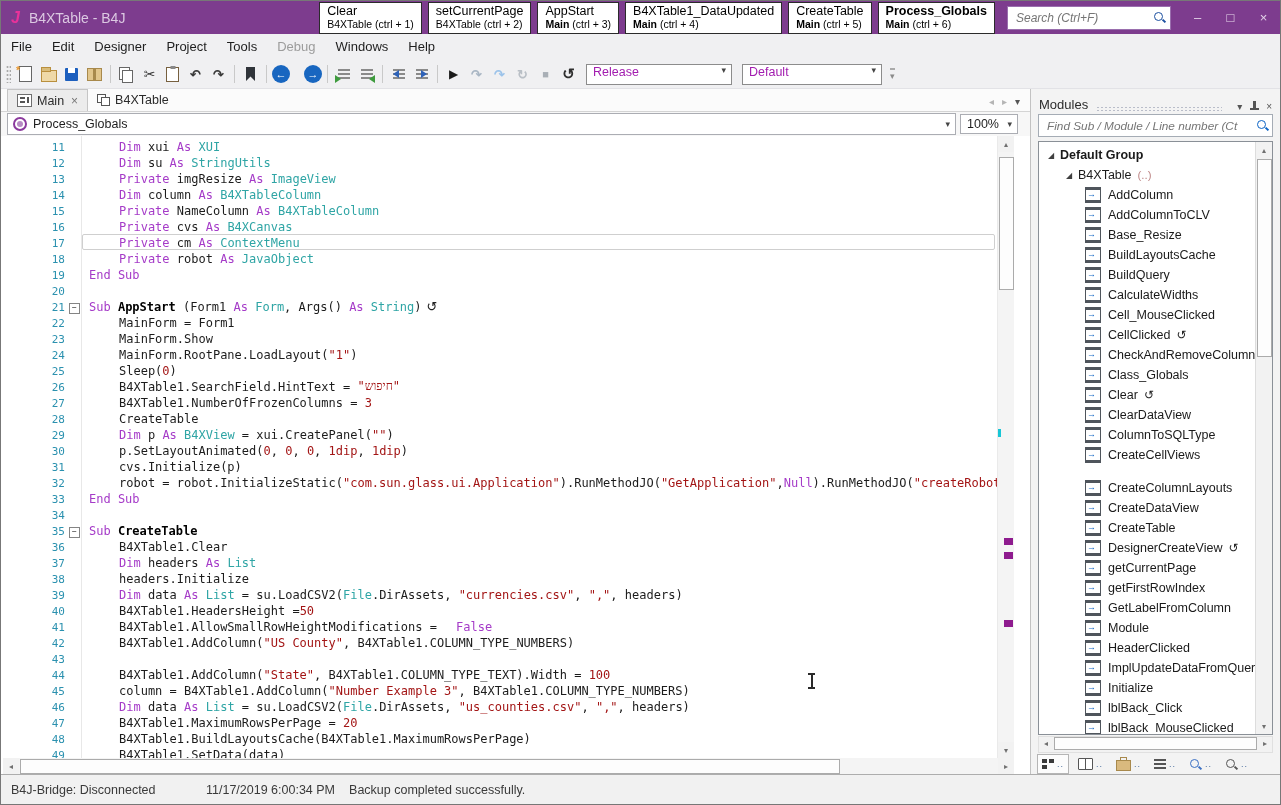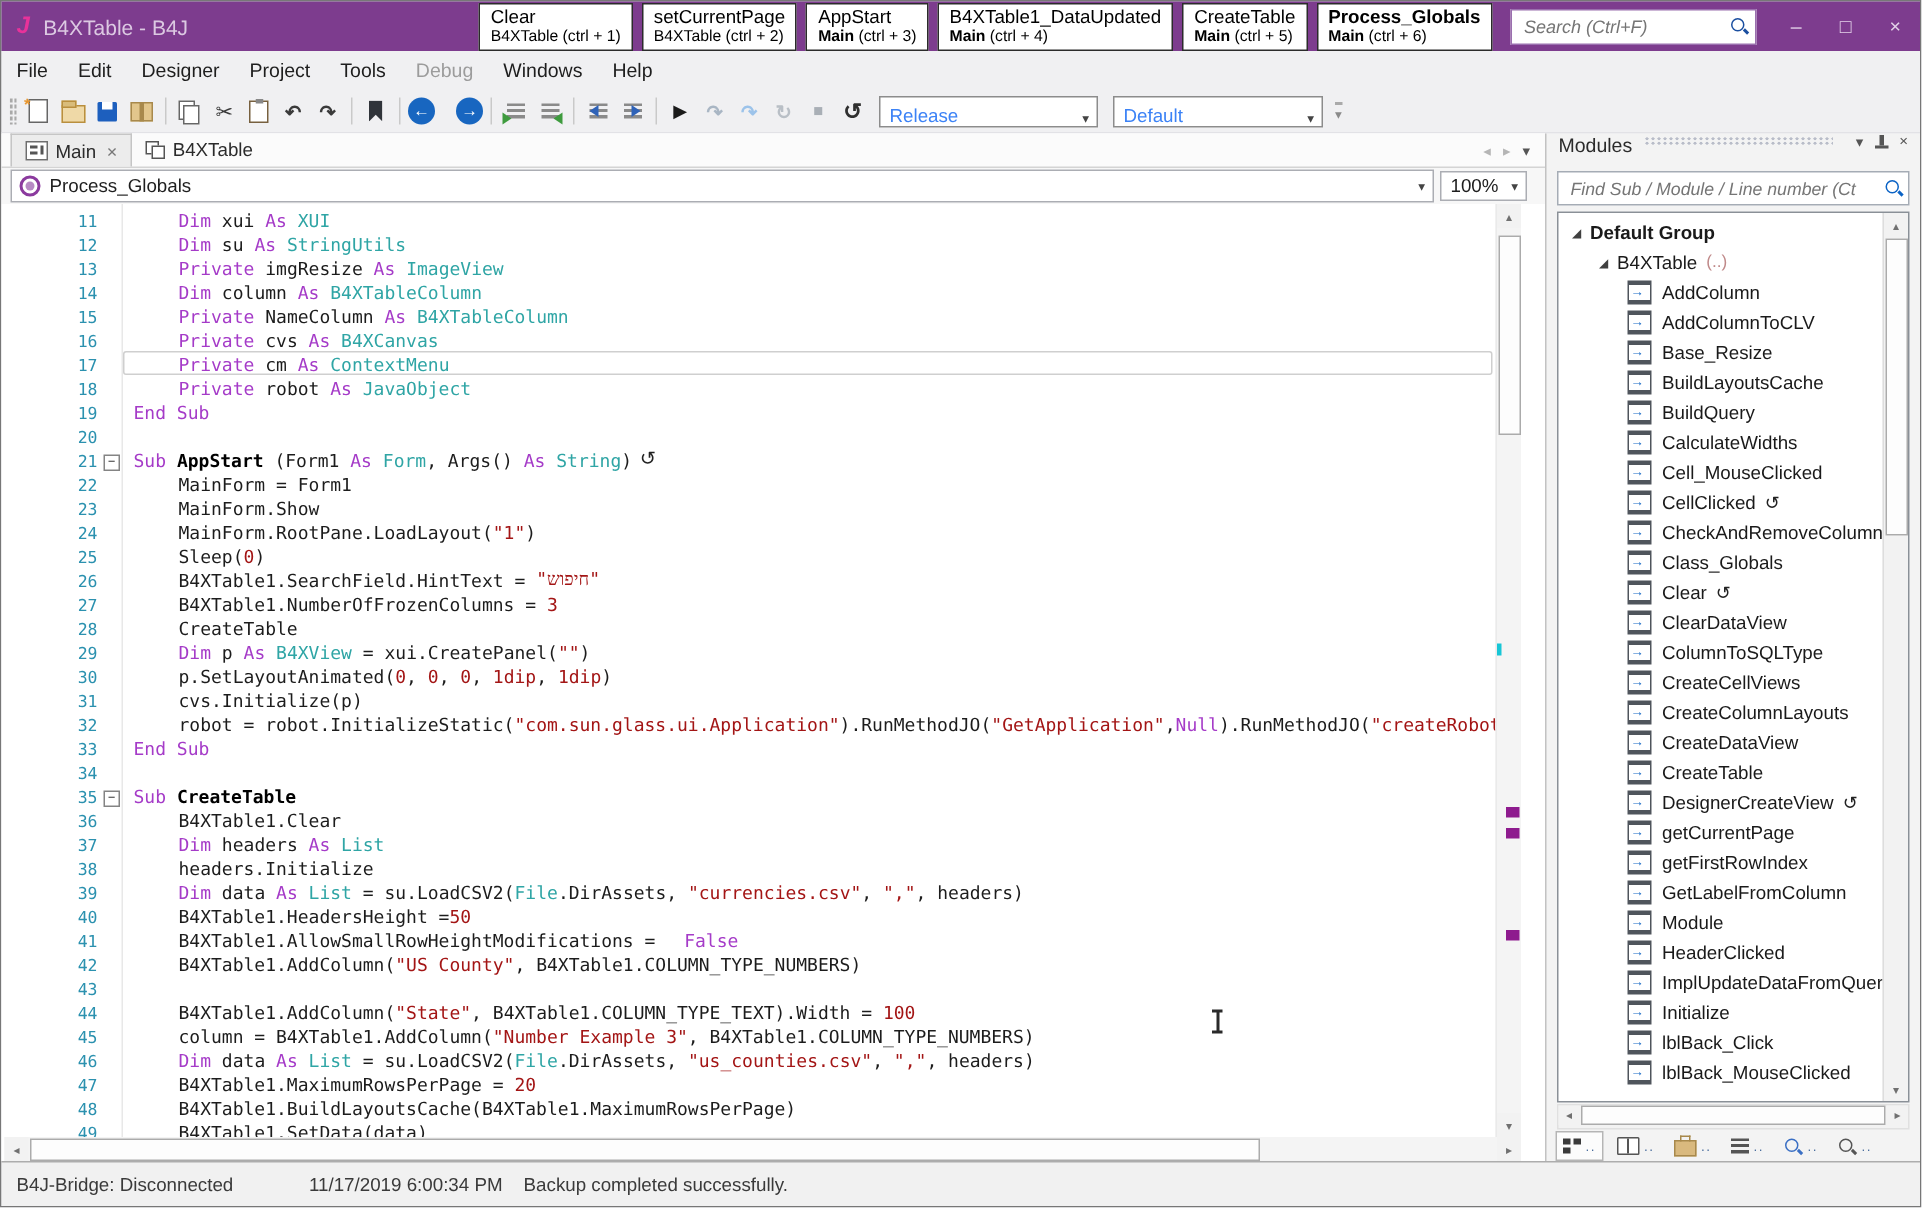--- a/index.html
+++ b/index.html
@@ -53,21 +53,21 @@
   .tbi[data-name="comment-icon"]::after{content:"";position:absolute;left:2px;bottom:2px;border:4px solid transparent;border-left:6px solid #3E9B3E;}
   .tbi[data-name="uncomment-icon"]::after{content:"";position:absolute;right:2px;bottom:2px;border:4px solid transparent;border-right:6px solid #3E9B3E;}
   .tbi[data-name="outdent-icon"]::after{content:"";position:absolute;left:1px;top:6px;border:4px solid transparent;border-right:6px solid #2E62B8;}
   .tbi[data-name="indent-icon"]::after{content:"";position:absolute;right:1px;top:6px;border:4px solid transparent;border-left:6px solid #2E62B8;}
   .tbi[data-name="run-icon"]{color:#1A1A1A;font-size:12px;}
   .tbi[data-name="debug-step-over-icon"]{color:#A9B6C4;font-weight:bold;}
   .tbi[data-name="debug-step-into-icon"]{color:#9CC3EA;font-weight:bold;}
   .tbi[data-name="debug-step-out-icon"]{color:#B9BFC6;font-weight:bold;}
   .tbi[data-name="stop-icon"]{color:#A9AFB6;font-size:11px;}
   .tbi[data-name="restart-icon"]{color:#2F2F2F;font-weight:bold;font-size:15px;}
-  .combo{display:flex;align-items:flex-end;background:#fff;border:1px solid #8C8C8C;height:21px;font-size:12.5px;color:#3b82f6;padding-left:6px;box-sizing:border-box;margin-left:6px;}
+  .combo{display:flex;align-items:flex-start;background:#fff;border:1px solid #8C8C8C;height:21px;font-size:12.5px;color:#a21caf;padding-left:6px;box-sizing:border-box;margin-left:6px;}
   #combo-release{width:146px;}
   #combo-default{width:140px;margin-left:10px;}
   .caret{margin-left:auto;padding:0 5px;color:#444;font-size:9px;}
   .caret::before{content:"▾";}
   #tb-overflow{margin-left:8px;color:#8A8A8A;font-size:9px;border-top:2px solid #AAA;padding-top:1px;}
   #tb-overflow::before{content:"▾";}
 
   
   #leftcol{position:absolute;left:0;top:88px;width:1029px;bottom:30px;display:flex;flex-direction:column;background:#fff;}
   #tabstrip{height:23px;background:#FBFBFB;border-bottom:1px solid #D4D4D4;display:flex;align-items:flex-end;padding-left:6px;box-sizing:border-box;flex:none;}
@@ -124,21 +124,21 @@
   #hscroll .left::before{content:"◂";}
   #hscroll .right{right:0;top:0;}
   #hscroll .right::before{content:"▸";}
   #hthumb{position:absolute;left:17px;top:1px;width:818px;height:13px;background:#FDFDFD;border:1px solid #ABABAB;}
   #ibeam{position:absolute;left:806px;top:536px;width:9px;height:18px;}
   #ibeam::before{content:"";position:absolute;left:4px;top:2px;width:2px;height:14px;background:#2A2A2A;}
   #ibeam::after{content:"";position:absolute;left:1px;top:1px;width:7px;height:2px;background:#2A2A2A;box-shadow:0 14px 0 #2A2A2A;}
 
   
   #panel{position:absolute;left:1029px;right:0;top:88px;bottom:30px;background:#F3F3F3;border-left:1px solid #C2C2C2;display:flex;flex-direction:column;box-sizing:border-box;}
-  #phead{height:23px;display:flex;align-items:flex-start;padding:0 8px;flex:none;}
+  #phead{height:23px;display:flex;align-items:flex-end;padding:0 8px;flex:none;}
   #ptitle{font-size:13px;color:#2B2B2B;}
   #pdots{flex:1;height:6px;margin:2px 8px 0 8px;background-image:radial-gradient(#B9BDC9 1px,transparent 1.2px);background-size:4px 3px;}
   .phicon{color:#555;font-size:10px;margin-left:7px;}
   .pinicon{position:relative;width:10px;height:12px;margin-left:7px;}
   .pinicon::before{content:"";position:absolute;left:4px;top:1px;width:3px;height:7px;background:#555;}
   .pinicon::after{content:"";position:absolute;left:1px;top:8px;width:9px;height:2px;background:#555;}
   #findbox{display:flex;align-items:center;margin:2px 7px 4px 7px;background:#fff;border:1px solid #A5ACB5;height:21px;padding:0 3px 0 6px;flex:none;}
   #findbox input{border:none;outline:none;flex:1;font-family:"Liberation Sans",sans-serif;font-size:11.8px;font-style:italic;color:#6A6A6A;background:transparent;min-width:0;}
   #findbox .mag::before{border-color:#0B63C5;}
   #findbox .mag::after{background:#0B63C5;}
@@ -609,21 +609,21 @@
             <span data-name="sub-label">ClearDataView</span>
           </div>
           <div class="trow" data-name="module-sub-columntosqltype" style="padding-left: 46px;">
             <span class="subicon" data-name="sub-icon"></span>
             <span data-name="sub-label">ColumnToSQLType</span>
           </div>
           <div class="trow" data-name="module-sub-createcellviews" style="padding-left: 46px;">
             <span class="subicon" data-name="sub-icon"></span>
             <span data-name="sub-label">CreateCellViews</span>
           </div>
-          <div class="trow" data-name="module-sub-createcolumnlayouts" style="padding-left: 46px;">
+          <div class="trow" data-name="module-sub-createcolumnlayouts" style="padding-left: 46px; margin-top: 13px;">
             <span class="subicon" data-name="sub-icon"></span>
             <span data-name="sub-label">CreateColumnLayouts</span>
           </div>
           <div class="trow" data-name="module-sub-createdataview" style="padding-left: 46px;">
             <span class="subicon" data-name="sub-icon"></span>
             <span data-name="sub-label">CreateDataView</span>
           </div>
           <div class="trow" data-name="module-sub-createtable" style="padding-left: 46px;">
             <span class="subicon" data-name="sub-icon"></span>
             <span data-name="sub-label">CreateTable</span>

